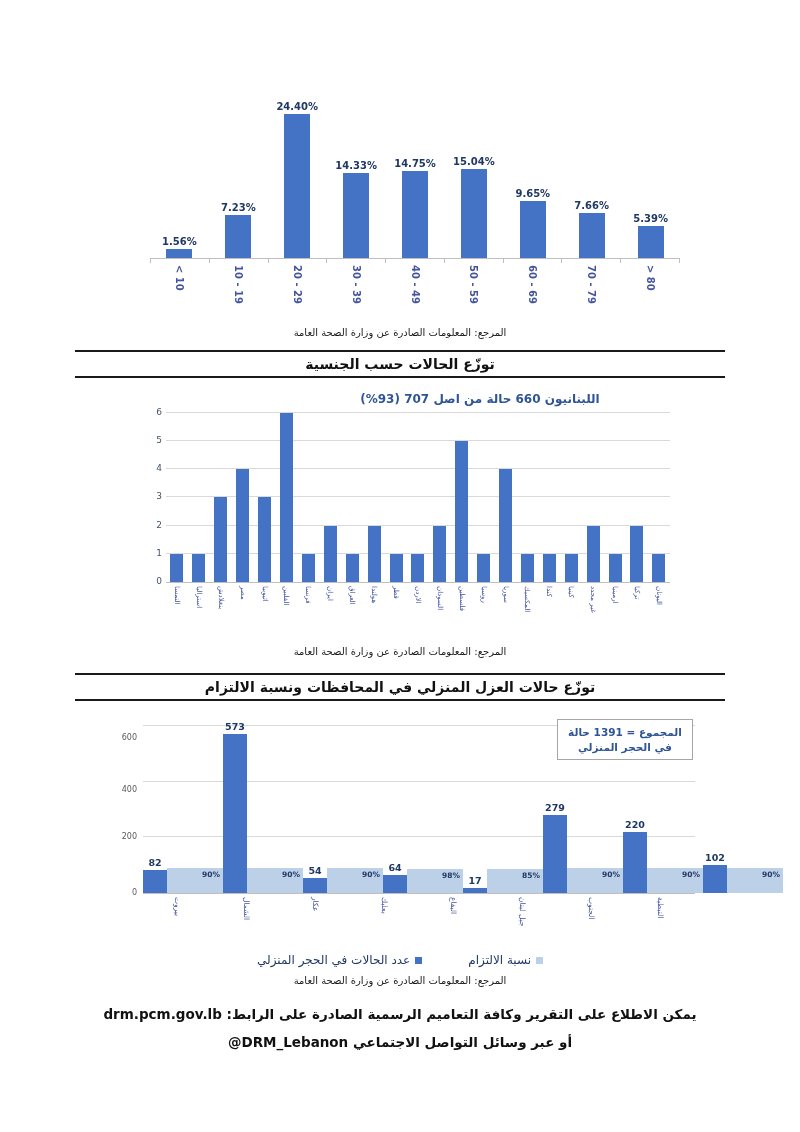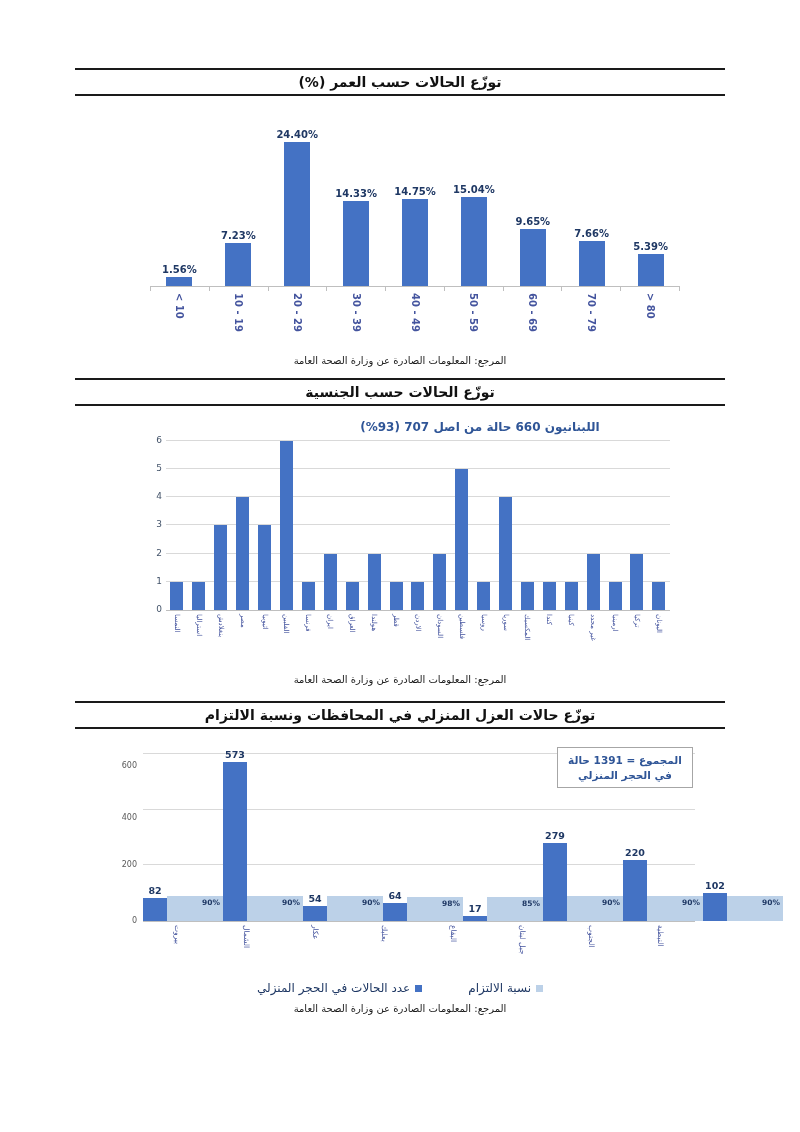--- a/index.html
+++ b/index.html
@@ -58,23 +58,20 @@
   
   .footer{margin-top:20px;text-align:center;direction:rtl;font-weight:bold;color:#111;}
   .footer-line{font-size:13.5px;margin-bottom:12px;}
   .mt8{margin-top:8px;} .mt12{margin-top:12px;} .mt16{margin-top:16px;}
 </style>
 </head>
 <body>
 
 <div class="content">
 
-  <div class="sec-header">
-    <div class="sec-title">توزّع الحالات حسب العمر (%)</div>
-  </div>
   <div class="c1-wrap">
     <div class="c1-plot">
         <div class="c1-cell">
           <div class="c1-val">1.56%</div>
           <div class="c1-bar" style="height: 9px;"></div>
         </div>
         <div class="c1-cell">
           <div class="c1-val">7.23%</div>
           <div class="c1-bar" style="height: 43px;"></div>
         </div>
@@ -441,14 +438,24 @@
       <span class="legend-sw" style="background: rgb(188, 209, 232);"></span>
       <span>نسبة الالتزام</span>
     </div>
     <div class="legend-item">
       <span class="legend-sw" style="background: rgb(68, 114, 196);"></span>
       <span>عدد الحالات في الحجر المنزلي</span>
     </div>
   </div>
   <div class="src-caption mt8">المرجع: المعلومات الصادرة عن وزارة الصحة العامة</div>
 
+  <div class="footer">
+    <div class="footer-line">
+      <span>يمكن الاطلاع على التقرير وكافة التعاميم الرسمية الصادرة على الرابط:</span>
+      <span dir="ltr">drm.pcm.gov.lb</span>
+    </div>
+    <div class="footer-line">
+      <span>أو عبر وسائل التواصل الاجتماعي</span>
+      <span dir="ltr">@DRM_Lebanon</span>
+    </div>
+  </div>
 
 </div>
 
 </body></html>

